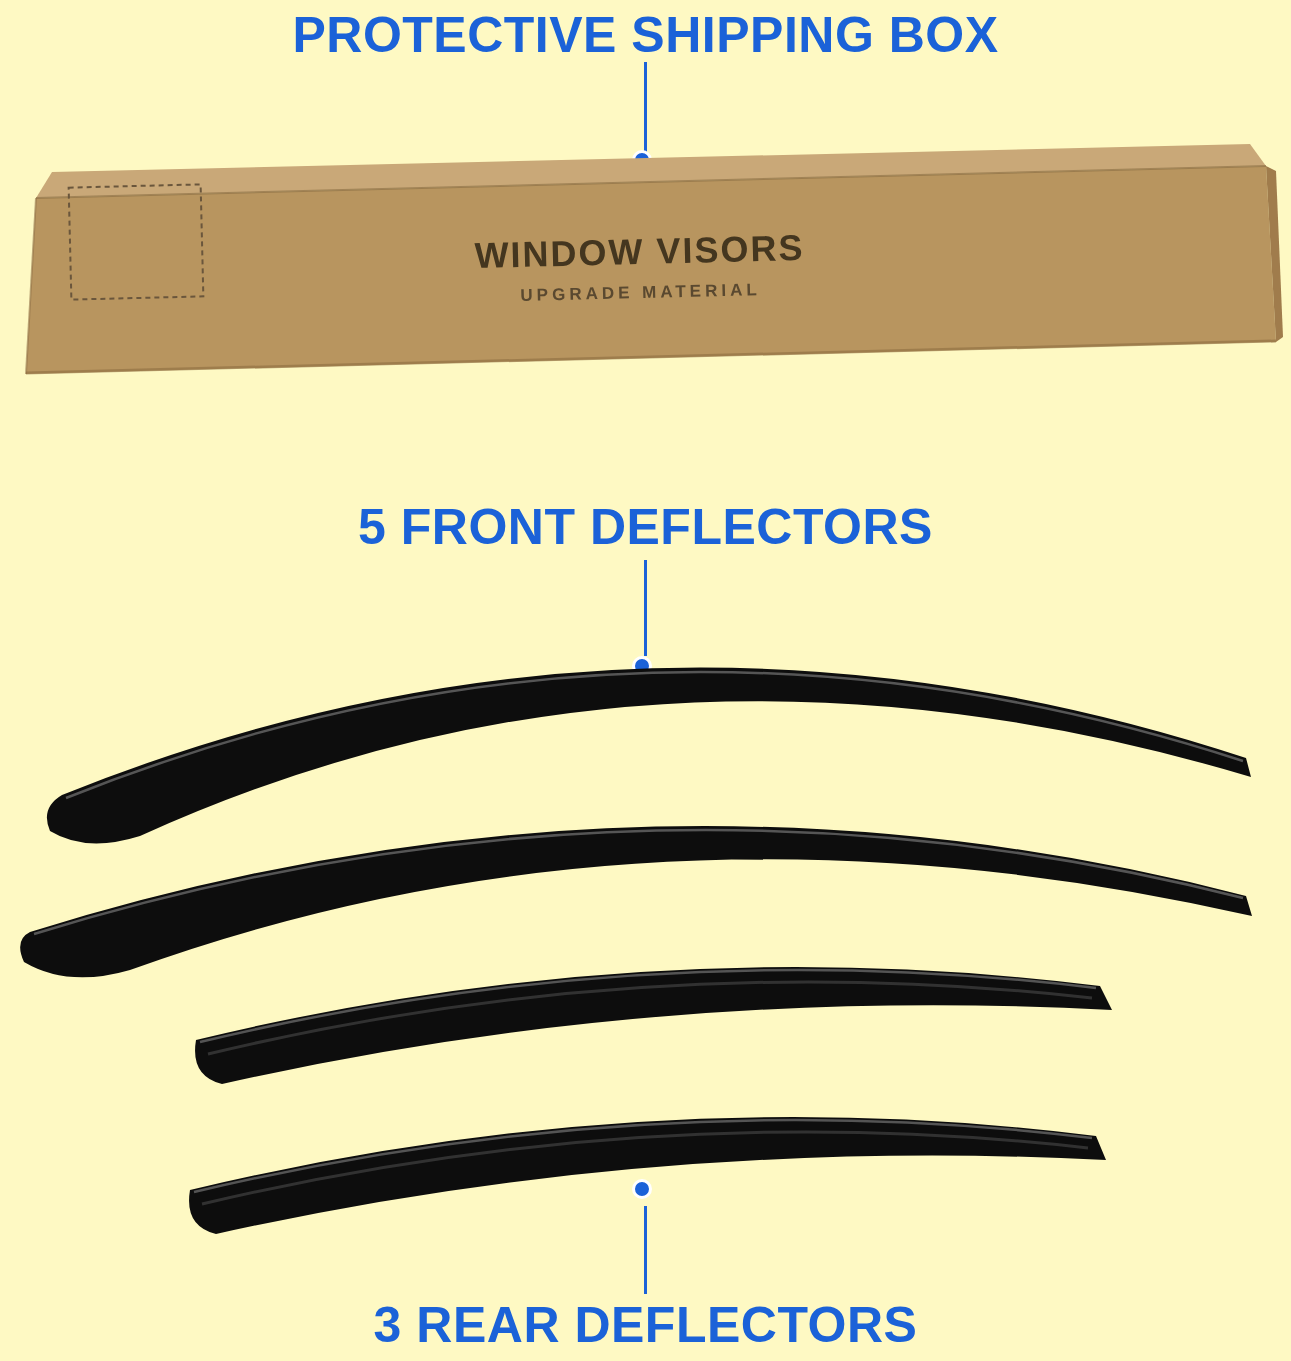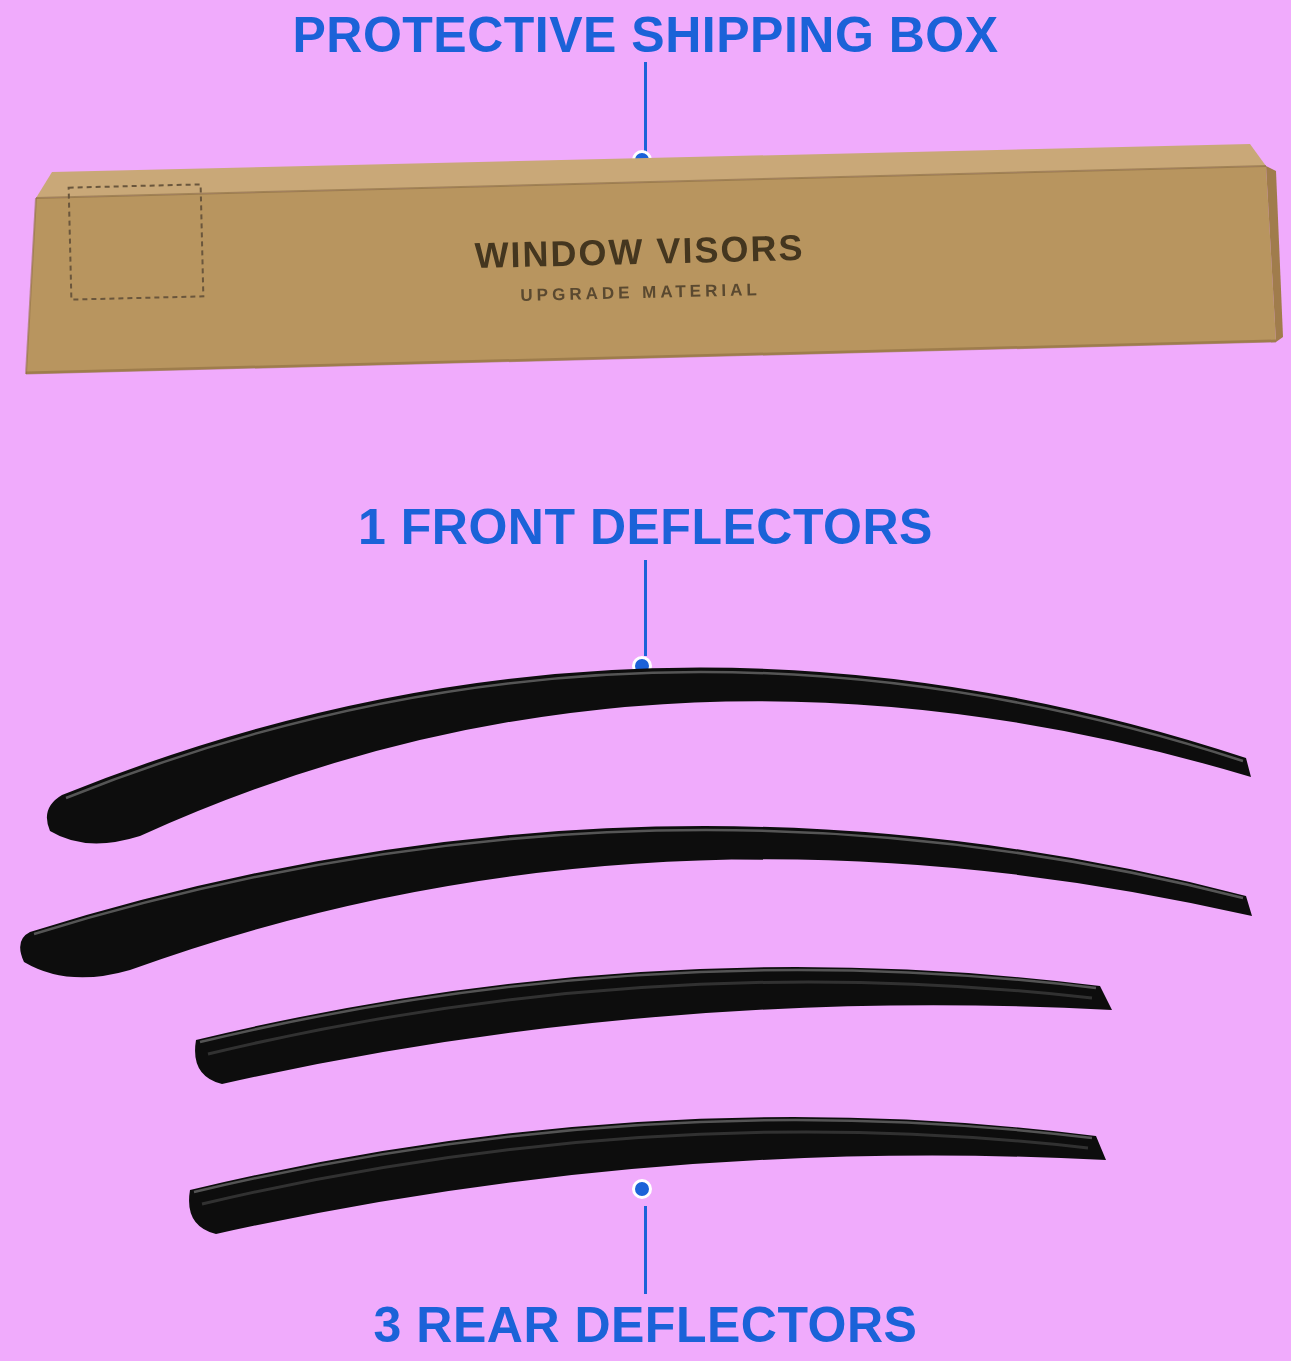--- a/index.html
+++ b/index.html
@@ -5,21 +5,21 @@
   :root{
     --accent:#1b62d8;
     --cardboard:#b8955f;
     --cardboard-top:#c9a878;
     --visor:#0d0d0d;
     --box-text:#44361f;
   }
   *{margin:0;padding:0;box-sizing:border-box;}
   body{background:#fff;font-family:"Liberation Sans",sans-serif;}
   .page{
-    position:relative;width:1291px;height:1361px;background:#f0abfc;overflow:hidden;
+    position:relative;width:1291px;height:1361px;background:#fef9c3;overflow:hidden;
   }
   .heading{
     position:absolute;left:0;width:100%;text-align:center;
     color:var(--accent);font-weight:900;font-size:50px;letter-spacing:.5px;
     font-family:"Liberation Sans",sans-serif;
   }
   .heading.h-top{top:6px;}
   .heading.h-front{top:498px;}
   .heading.h-rear{top:1296px;}
   .connector-line{
@@ -64,21 +64,21 @@
     <line x1="26" y1="253" x2="1276" y2="221" stroke="#8a6a3e" stroke-width="3" opacity="0.55"></line>
 
     <rect x="70" y="66" width="132" height="112" transform="rotate(-1.4 136 122)" fill="none" stroke="#6a563c" stroke-width="2" stroke-dasharray="5 4"></rect>
 
     <g transform="rotate(-1.4 640 150)">
       <text x="640" y="144" text-anchor="middle" font-size="36" font-weight="bold" letter-spacing="2" style="fill:var(--box-text)">WINDOW VISORS</text>
       <text x="640" y="178" text-anchor="middle" font-size="17" font-weight="bold" letter-spacing="4" fill="#5a4930">UPGRADE MATERIAL</text>
     </g>
   </svg>
 
-  <h2 class="heading h-front">1 FRONT DEFLECTORS</h2>
+  <h2 class="heading h-front">5 FRONT DEFLECTORS</h2>
   <div class="connector-line line-2"></div>
   <div class="dot dot-2"></div>
 
   <svg class="art art-visors" width="1291" height="620" viewBox="0 0 1291 620">
 
     <path d="M 62 155 Q 645 -80 1246 118 L 1251 137 Q 660 -40 140 196 Q 86 213 50 191 Q 40 168 62 155 Z" style="fill:var(--visor)"></path>
     <path d="M 66 158 Q 645 -74 1243 121" stroke="#636363" stroke-width="2.5" fill="none" opacity="0.85"></path>
 
     <path d="M 30 292 Q 645 100 1246 256 L 1252 276 Q 655 140 130 330 Q 68 348 24 322 Q 14 300 30 292 Z" style="fill:var(--visor)"></path>
     <path d="M 34 294 Q 645 106 1243 258" stroke="#636363" stroke-width="2.5" fill="none" opacity="0.85"></path>

